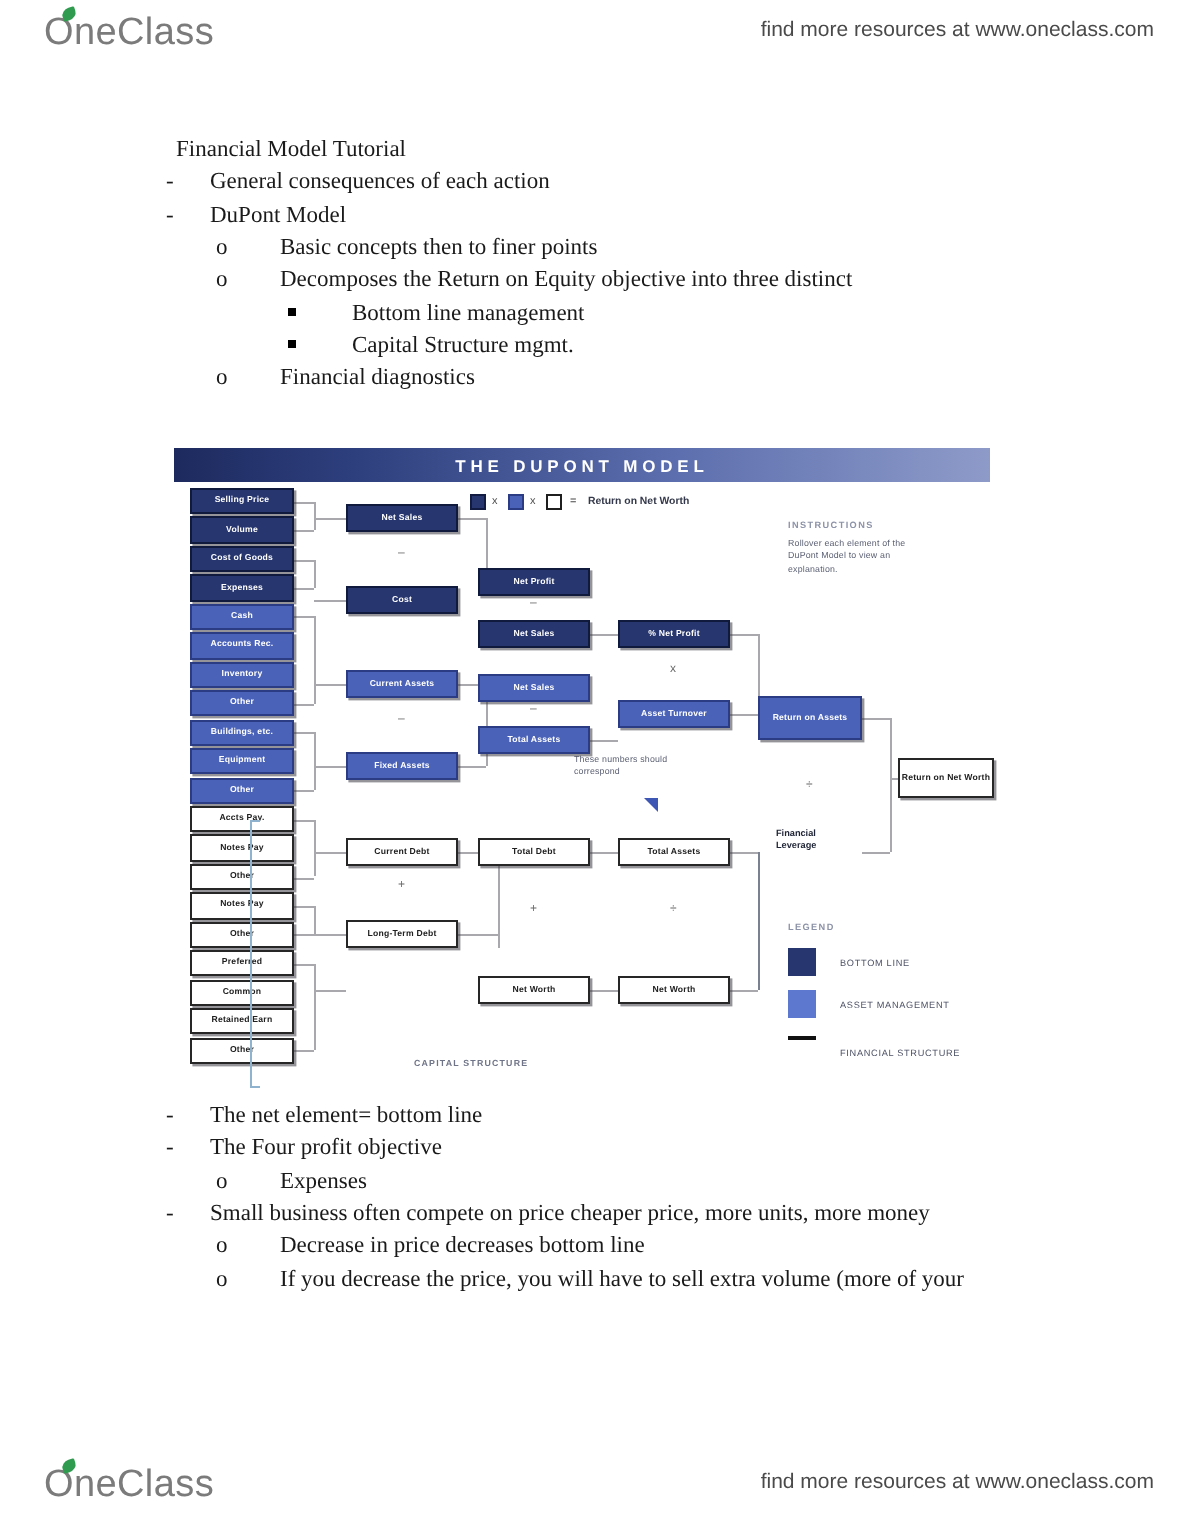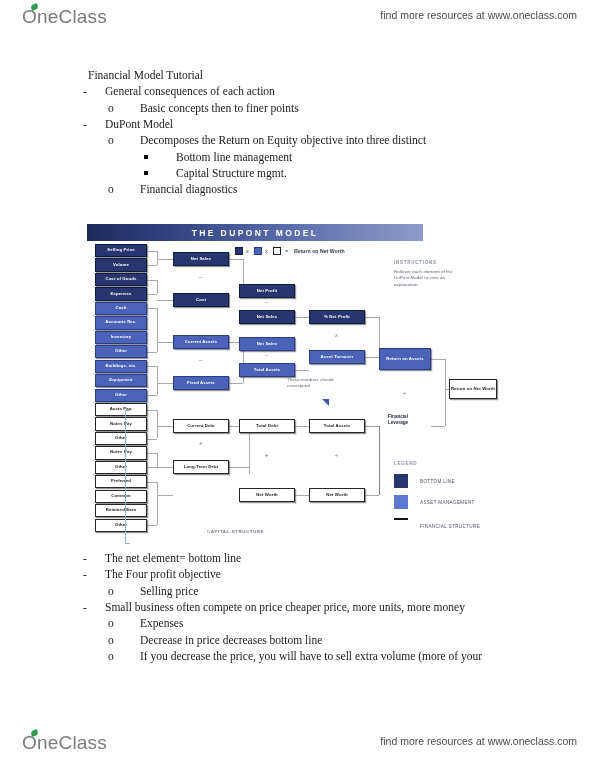--- a/index.html
+++ b/index.html
@@ -86,21 +86,21 @@
     left: 87px;
     top: 224px;
     width: 418px;
     height: 320px;
     background: #ffffff;
     font-family: "Liberation Sans", sans-serif;
   }
   #title-bar {
     position: absolute;
     left: 0; top: 0;
-    width: 336px; height: 17px;
+    width: 408px; height: 17px;
     background: linear-gradient(90deg,#1d2a5e 0%, #2e3f7e 22%, #5d6fae 62%, #8e9bc9 100%);
     color: #ffffff;
     font-size: 8.5px;
     font-weight: bold;
     letter-spacing: 2.4px;
     display: flex;
     align-items: center;
     justify-content: center;
   }
 
@@ -193,22 +193,22 @@
   <div class="brand-logo">
     <span class="leaf"></span>
     <span>OneClass</span>
   </div>
   <div class="brand-tag">find more resources at www.oneclass.com</div>
 </div>
 
 <div class="notes top" id="notes-top">
     <div class="line lvl0"><span>Financial Model Tutorial</span></div>
     <div class="line lvl1"><span class="bullet-dash">-</span><span>General consequences of each action</span></div>
+    <div class="line lvl1"><span class="bullet-dash">-</span><span>DuPont Model</span></div>
     <div class="line lvl2"><span class="bullet-o">o</span><span>Basic concepts then to finer points</span></div>
-    <div class="line lvl1"><span class="bullet-dash">-</span><span>DuPont Model</span></div>
     <div class="line lvl2"><span class="bullet-o">o</span><span>Decomposes the Return on Equity objective into three distinct</span></div>
     <div class="line lvl3"><span class="bullet-sq"><span class="sq"></span></span><span>Bottom line management</span></div>
     <div class="line lvl3"><span class="bullet-sq"><span class="sq"></span></span><span>Capital Structure mgmt.</span></div>
     <div class="line lvl2"><span class="bullet-o">o</span><span>Financial diagnostics</span></div>
   </div>
 
 <div id="dupont">
 
   <div id="title-bar">
     <span>THE DUPONT MODEL</span>
@@ -431,23 +431,22 @@
       <div class="op" style="left: 248px; top: 228px;">÷</div>
       <div class="op" style="left: 316px; top: 166px;">÷</div>
     </div>
 
   <div class="bracket" style="left:38px; top:186px; width:5px; height:134px;"></div>
 </div>
 
 <div class="notes bottom" id="notes-bottom">
     <div class="line lvl1"><span class="bullet-dash">-</span><span>The net element= bottom line</span></div>
     <div class="line lvl1"><span class="bullet-dash">-</span><span>The Four profit objective</span></div>
-    <div class="line lvl2"><span class="bullet-o">o</span><span>Selling price</span></div>
+    <div class="line lvl2"><span class="bullet-o">o</span><span>Expenses</span></div>
     <div class="line lvl1"><span class="bullet-dash">-</span><span>Small business often compete on price cheaper price, more units, more money</span></div>
-    <div class="line lvl2"><span class="bullet-o">o</span><span>Expenses</span></div>
     <div class="line lvl2"><span class="bullet-o">o</span><span>Decrease in price decreases bottom line</span></div>
     <div class="line lvl2"><span class="bullet-o">o</span><span>If you decrease the price, you will have to sell extra volume (more of your</span></div>
   </div>
 
 <div class="brand-bar bottom">
   <div class="brand-logo">
     <span class="leaf"></span>
     <span>OneClass</span>
   </div>
   <div class="brand-tag">find more resources at www.oneclass.com</div>

